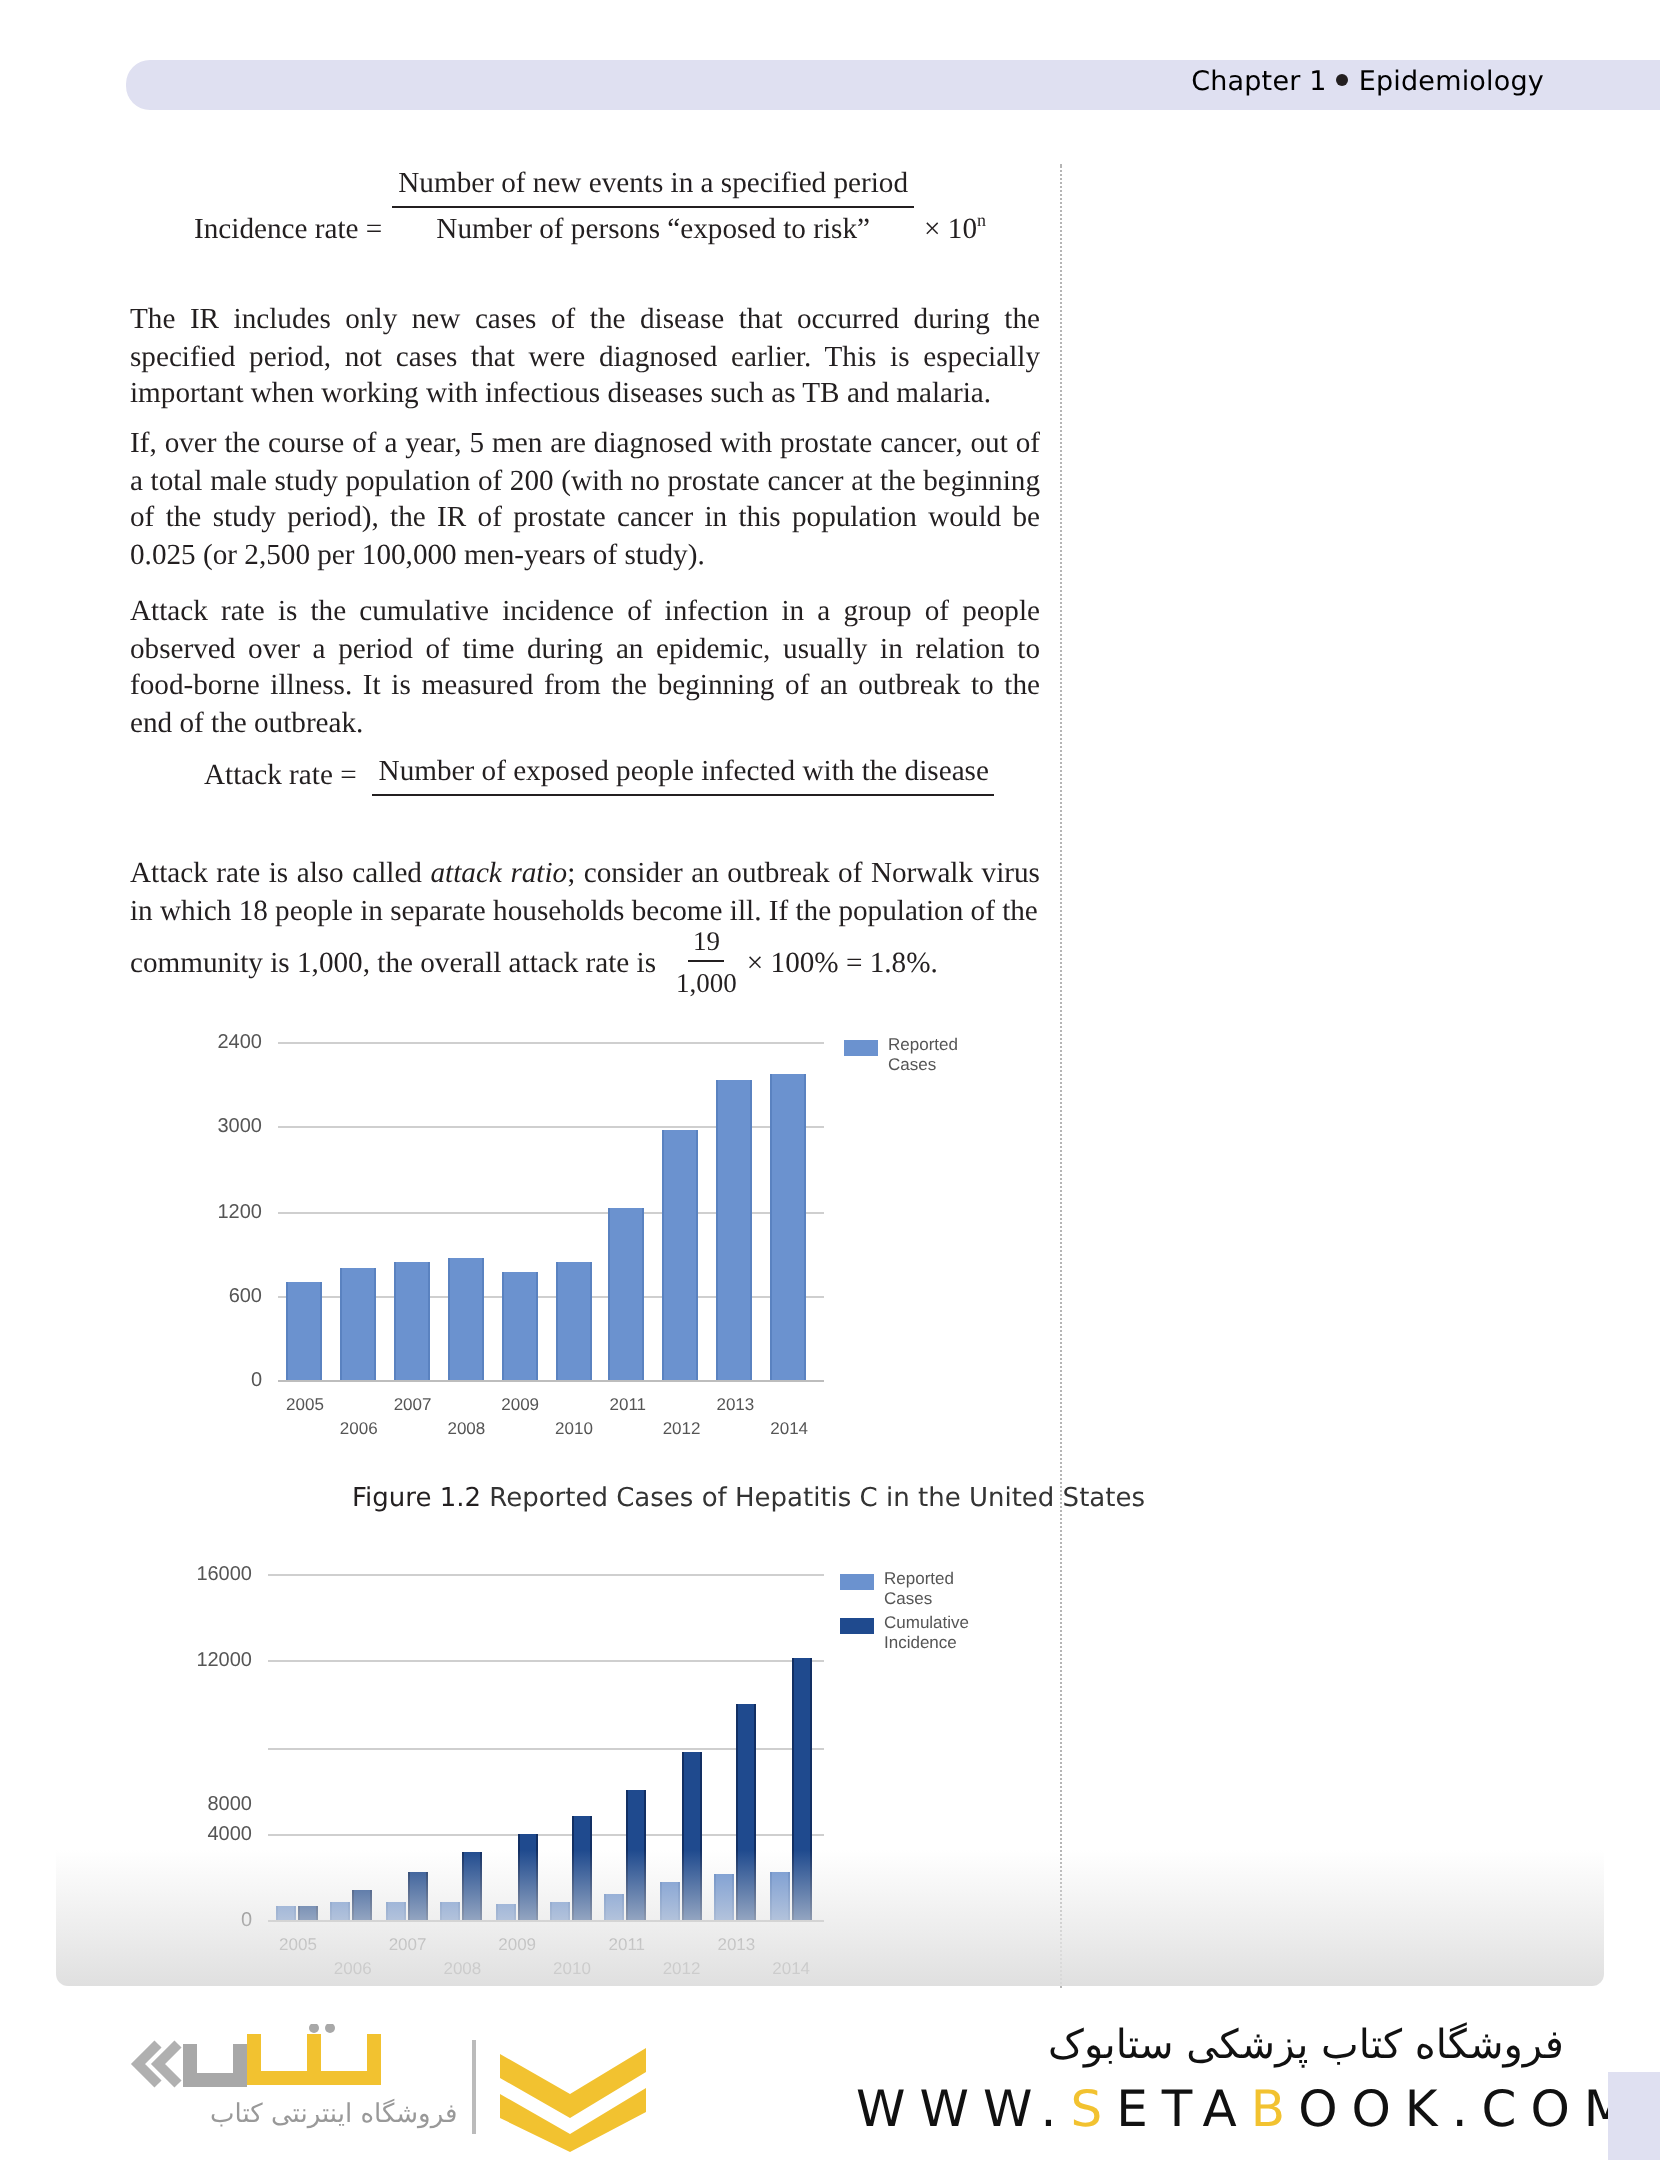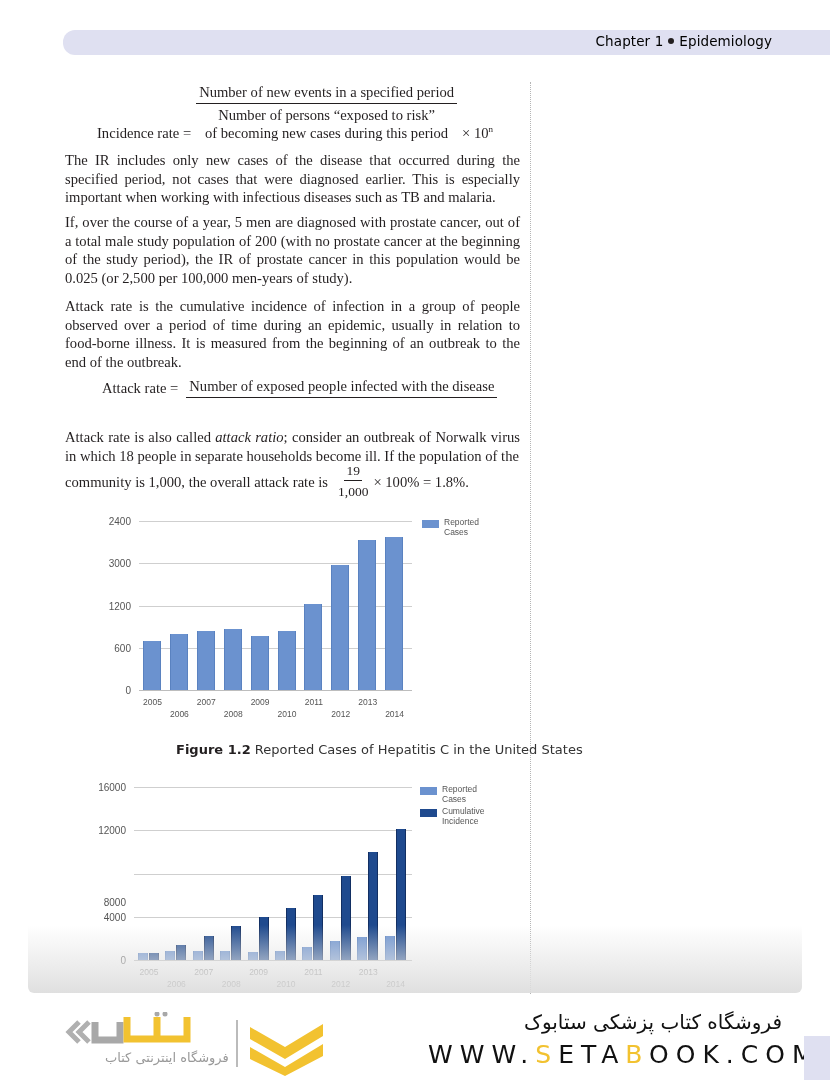--- a/index.html
+++ b/index.html
@@ -33,21 +33,21 @@
   .gridline { position: absolute; height: 1px; background: #cfcfcf; }
   .ytick { position: absolute; text-align: right; width: 30px; font-size: 10px; color:#555;}
   .xtick { position: absolute; font-size: 8.5px; color:#555; width: 30px; text-align: center; }
   .bar { position: absolute; }
   .bar.light { background: #6b92cf; border-left: 1px solid #5a82c0; border-right:1px solid #5a82c0;}
   .bar.dark { background: #1f4a8e; border-left: 1px solid #122f63; border-right:1px solid #122f63;}
   .legend-swatch { position: absolute; width: 17px; height: 8px; }
   .legend-label { position: absolute; font-size: 8.5px; color:#555; line-height: 9.5px; width: 60px; }
 
   .caption { position: absolute; left: 176px; top: 742px; font-family: "DejaVu Sans", sans-serif; font-size: 13px; color:#333; }
-  .caption b { font-weight: bold; color:#231f20;margin-top:40px; }
+  .caption b { font-weight: normal; color:#231f20;margin-top:40px; }
 
   .fade { position: absolute; left: 28px; top: 925px; width: 774px; height: 68px;
     background: linear-gradient(to bottom, rgba(255,255,255,0) 0%, rgba(228,228,228,0.8) 70%, rgba(220,220,220,0.9) 100%);
     border-radius: 0 0 6px 6px; pointer-events: none; }
 
   .footer-logo { position: absolute; left: 65px; top: 1012px; width: 260px; height: 65px; }
   .footer-fa { position: absolute; right: 48px; top: 1010px; font-family: "DejaVu Sans", sans-serif; font-size: 20px; color:#111; direction: rtl; }
   .footer-url { position: absolute; left: 428px; top: 1040px; font-family: "DejaVu Sans", sans-serif; font-size: 25px; letter-spacing: 7px; color:#111; }
   .footer-url .hl { color: #f2c230; }
   .corner-box { position: absolute; left: 804px; top: 1036px; width: 26px; height: 44px; background: #dfe0f1; }
@@ -61,21 +61,20 @@
 </div>
 
 <div class="divider"></div>
 
 <div class="formula" style="left:97px; top:84px;align-items:flex-end;">
   <span style="margin-top:-18px;">Incidence rate =</span>
   <span class="frac">
     <span class="num">Number of new events in a specified period</span>
     <span class="den">
       <span>Number of persons “exposed to risk”</span><br>
-      <span>of becoming new cases during this period</span>
     </span>
   </span>
   <span style="margin-top:-18px;"><span>× 10</span><sup style="font-size:9px;">n</sup></span>
 </div>
 
 <p class="text-col" style="top:151px;">
   <span>The IR includes only </span><b>new cases</b><span> of the disease that occurred during the specified period, not cases that were diagnosed earlier. This is especially important when working with infectious diseases such as TB and malaria.</span>
 </p>
 
 <p class="text-col" style="top:213px;">If, over the course of a year, 5 men are diagnosed with prostate cancer, out of a total male study population of 200 (with no prostate cancer at the beginning of the study period), the IR of prostate cancer in this population would be 0.025 (or 2,500 per 100,000 men-years of study).</p>

